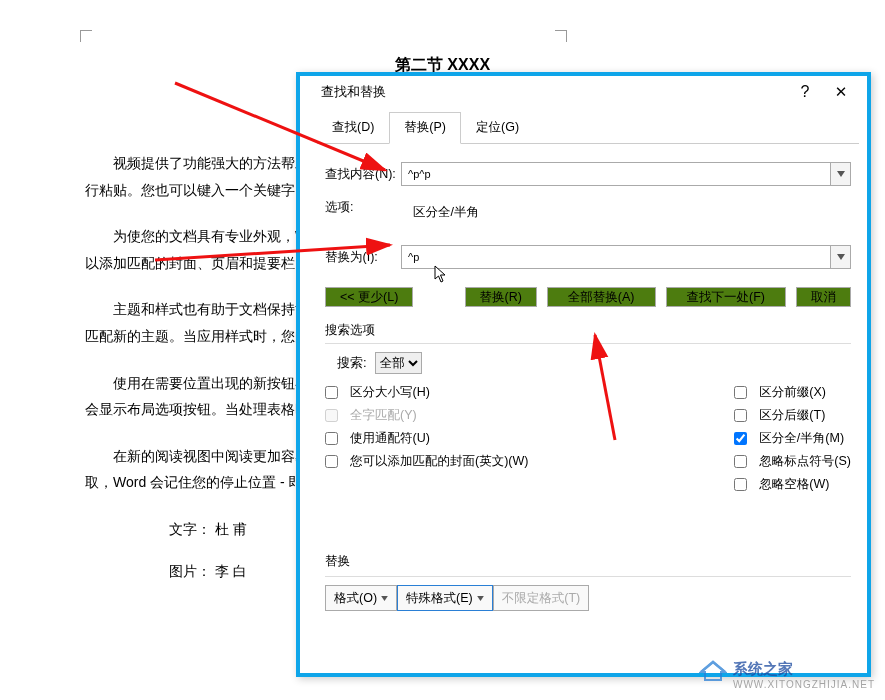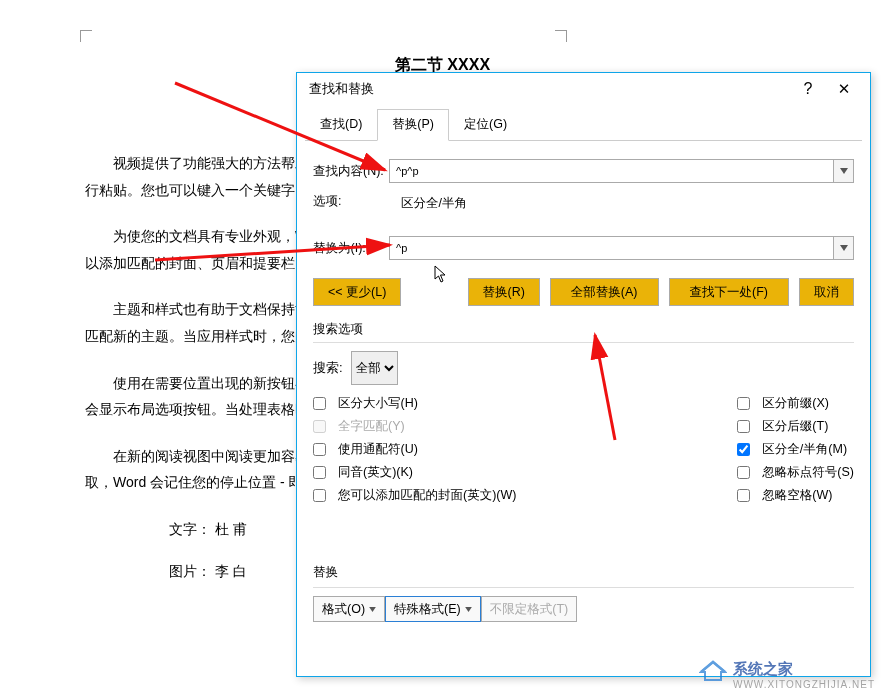--- a/index.html
+++ b/index.html
@@ -8,47 +8,47 @@
 .doc-area { position: absolute; left: 0; top: 0; width: 885px; height: 700px; background: #fff; }
 .doc-content { padding: 50px 85px 0 85px; color: #000; line-height: 1.9; font-size: 14px; }
 .doc-title { text-align: center; font-size: 16px; font-weight: bold; margin-bottom: 25px; }
 .doc-subtitle { text-align: center; font-weight: bold; margin-bottom: 18px; }
 .doc-para { text-indent: 2em; margin-bottom: 20px; }
 .doc-credit { margin-left: 6em; margin-top: 15px; }
 .corner-mark { position: absolute; width: 12px; height: 12px; border-color: #999; }
 .corner-tl { left: 80px; top: 30px; border-top: 1px solid #999; border-left: 1px solid #999; }
 .corner-tr { left: 555px; top: 30px; border-top: 1px solid #999; border-right: 1px solid #999; }
 
-.dialog { position: absolute; left: 296px; top: 72px; width: 575px; height: 605px; background: #fff; border: 1px solid #0ea5e9; box-shadow: 2px 2px 8px rgba(0,0,0,0.2); }
+.dialog { position: absolute; left: 296px; top: 72px; width: 575px; height: 605px; background: #fff; border: 4px solid #0ea5e9; box-shadow: 2px 2px 8px rgba(0,0,0,0.2); padding-left: 9px; }
 .dlg-titlebar { display: flex; align-items: center; height: 32px; padding: 0 8px; }
 .dlg-title { flex: 1; font-size: 13px; padding-left: 4px; }
 .dlg-help { width: 36px; text-align: center; font-size: 16px; cursor: pointer; }
 .dlg-close { width: 36px; text-align: center; font-size: 15px; cursor: pointer; }
 
 .tabstrip { display: flex; margin: 4px 8px 0 8px; border-bottom: 1px solid #ccc; }
 .tab { padding: 6px 14px; border: 1px solid transparent; cursor: pointer; font-size: 12.5px; }
 .tab.active { border: 1px solid #ccc; border-bottom: 1px solid #fff; background: #fff; margin-bottom: -1px; }
 
 .dlg-body { padding: 12px 16px; }
 .row { display: flex; align-items: center; margin: 6px 0; }
 .row-label { width: 76px; font-size: 12.5px; }
 .row-input { flex: 1; display: flex; }
 .combo { flex: 1; height: 24px; border: 1px solid #aaa; padding: 2px 6px; font-size: 11px; }
 .combo-btn { width: 20px; height: 24px; border: 1px solid #aaa; border-left: none; background: #f4f4f4; display: flex; align-items: center; justify-content: center; cursor: pointer; }
 .combo-btn svg { width: 8px; height: 6px; }
-.opt-line { margin-left: 76px; margin-top: 4px; font-size: 12.5px; padding: 2px 12px; }
+.opt-line { margin-left: 76px; margin-top: 10px; font-size: 12.5px; padding: 2px 12px; }
 
 .btnrow { display: flex; gap: 10px; margin: 18px 0 14px 0; align-items: center; }
-.btn { height: 28px; border: 1px solid #aaa; background: #eab308; font-size: 12.5px; padding: 0 14px; cursor: pointer; }
+.btn { height: 20px; border: 1px solid #aaa; background: #4d7c0f; font-size: 12.5px; padding: 0 14px; cursor: pointer; }
 .btn.wide { padding: 0 20px; }
 .btnrow .spacer { flex: 1; }
 
 .section-label { font-size: 12.5px; margin: 15px 0 8px 0; }
-.search-bar { display: flex; align-items: center; gap: 8px; margin-bottom: 10px; }
-.search-bar select { height: 34px; border: 1px solid #aaa; font-size: 12.5px; }
+.search-bar { display: flex; align-items: center; gap: 8px; margin-bottom: 10px; margin-left: 12px; }
+.search-bar select { height: 22px; border: 1px solid #aaa; font-size: 12.5px; }
 
 .options-grid { display: flex; }
 .opt-col { display: flex; flex-direction: column; gap: 6px; }
 .opt-col.left { flex: 1; }
 .chk { display: flex; align-items: center; gap: 12px; font-size: 12.5px; cursor: pointer; }
 .chk input { width: 13px; height: 13px; }
 .chk.disabled { color: #aaa; }
 
 .replace-section { margin-top: 60px; }
 .btn-row-bottom { display: flex; margin-top: 8px; }
@@ -159,24 +159,20 @@
             <input type="checkbox" style="">
             <span>区分大小写(H)</span>
           </label>
         <label class="chk disabled">
             <input type="checkbox" disabled="" style="">
             <span>全字匹配(Y)</span>
           </label>
         <label class="chk">
             <input type="checkbox" style="">
             <span>使用通配符(U)</span>
-          </label>
-        <label class="chk">
-            <input type="checkbox" style="">
-            <span>同音(英文)(K)</span>
           </label>
         <label class="chk">
             <input type="checkbox" style="">
             <span>您可以添加匹配的封面(英文)(W)</span>
           </label>
       </div>
       <div class="opt-col">
         <label class="chk">
             <input type="checkbox" style="">
             <span>区分前缀(X)</span>

